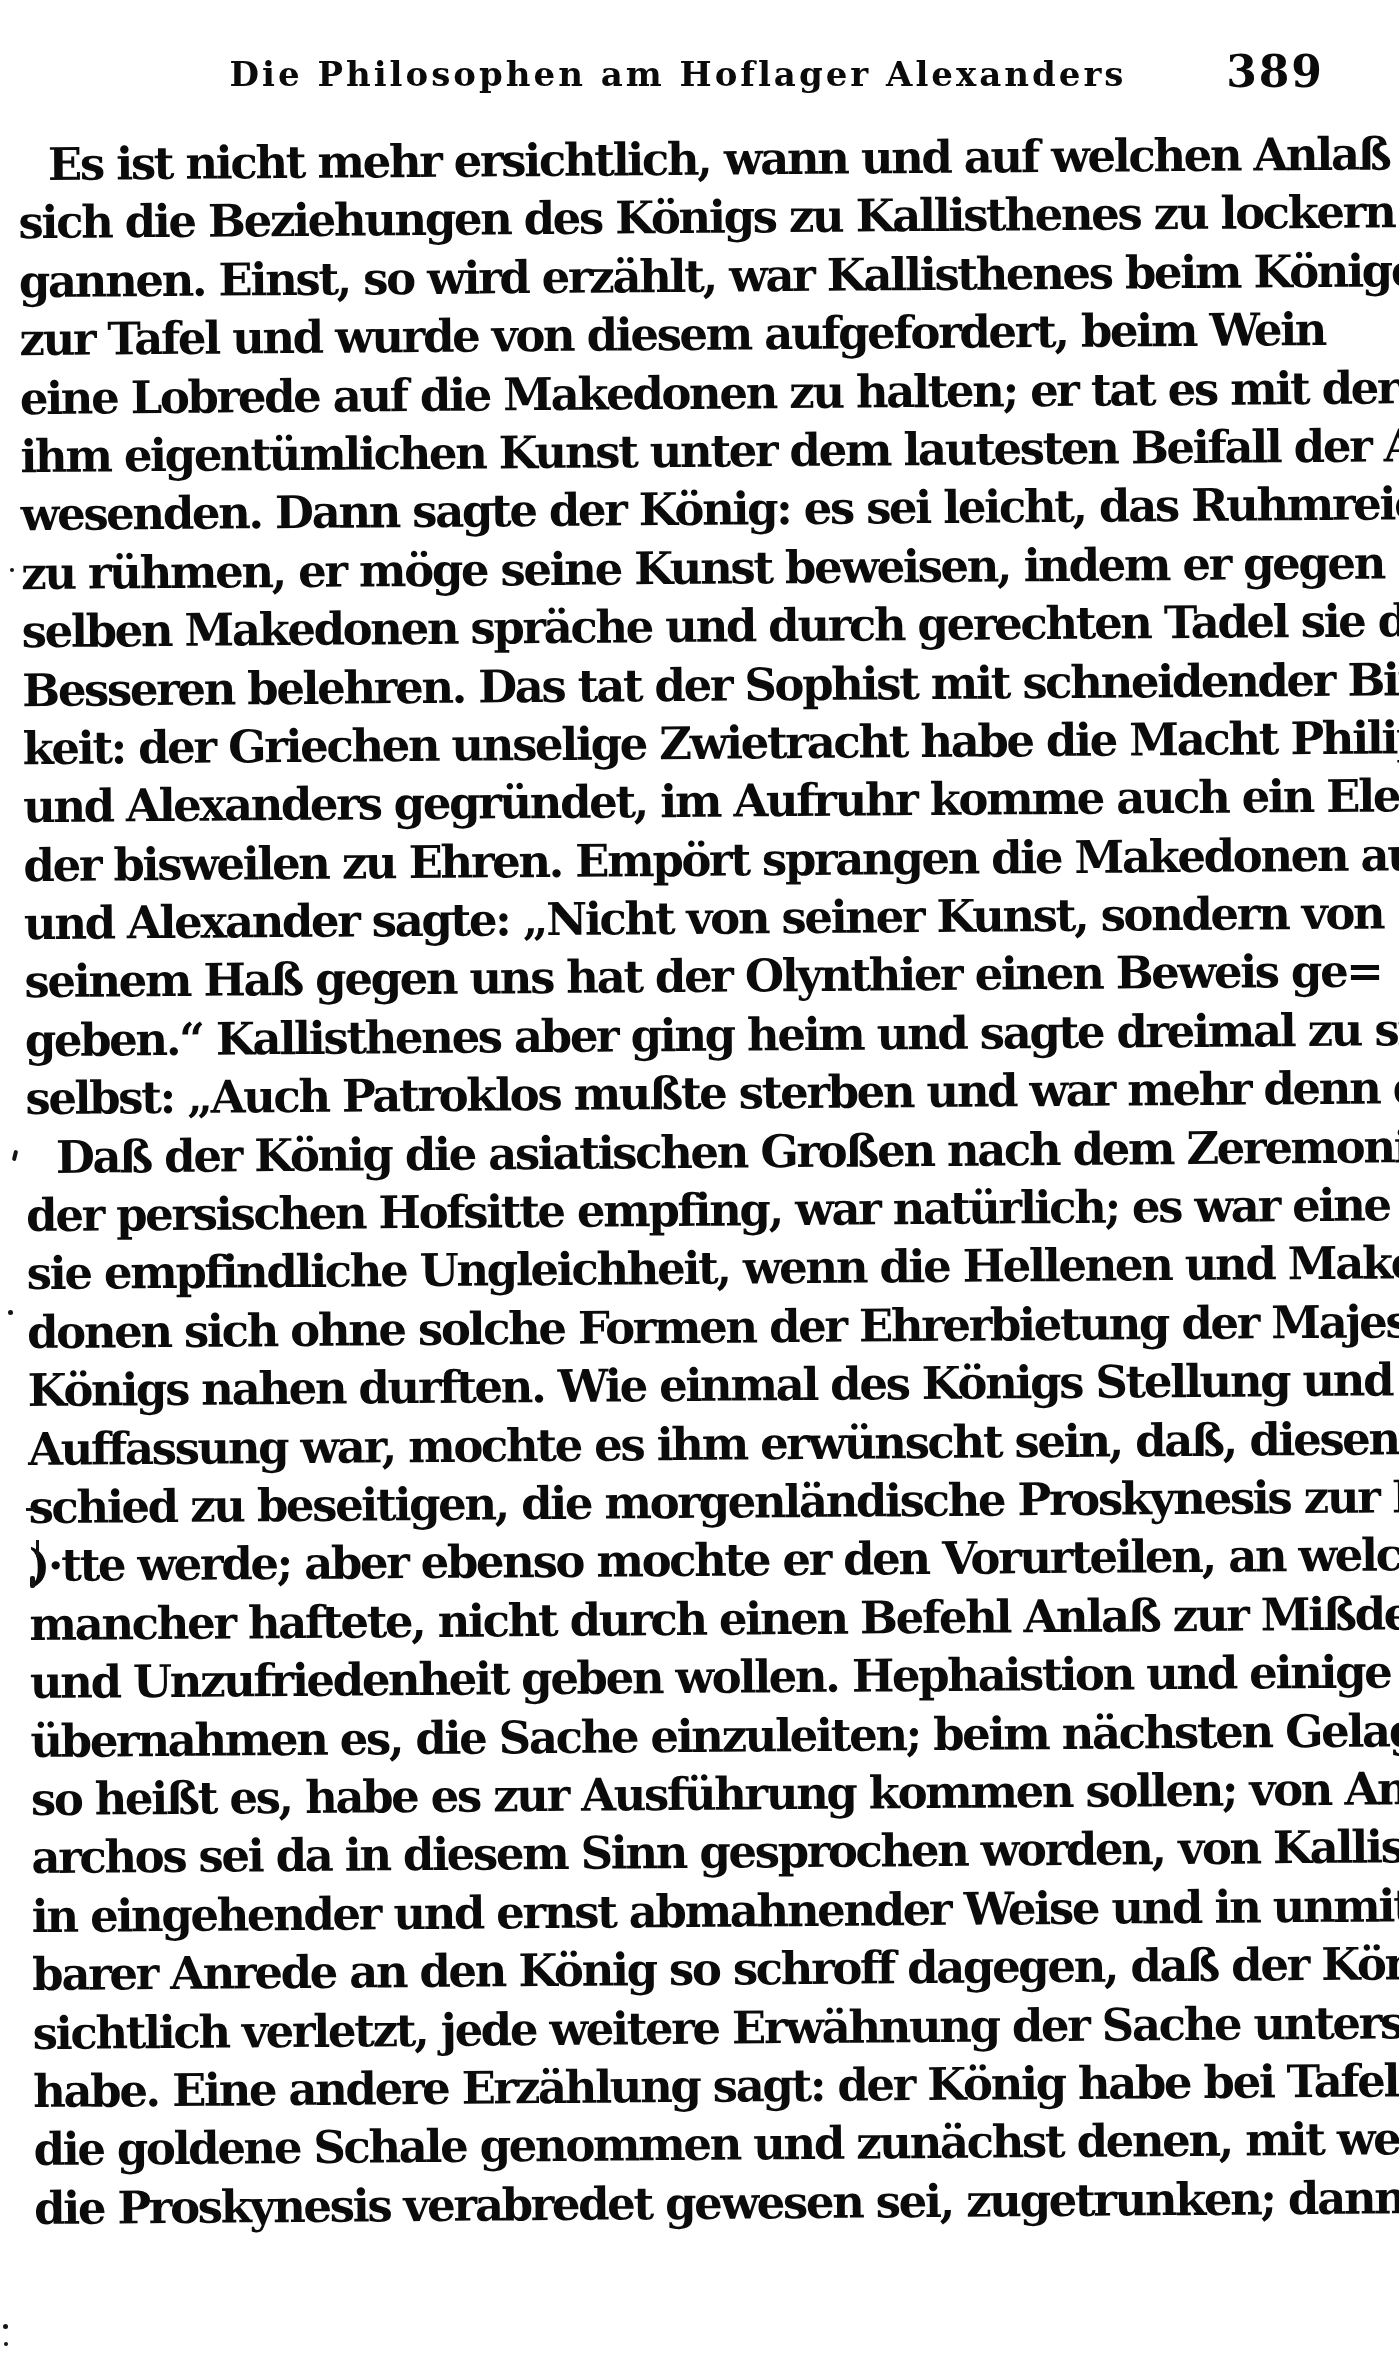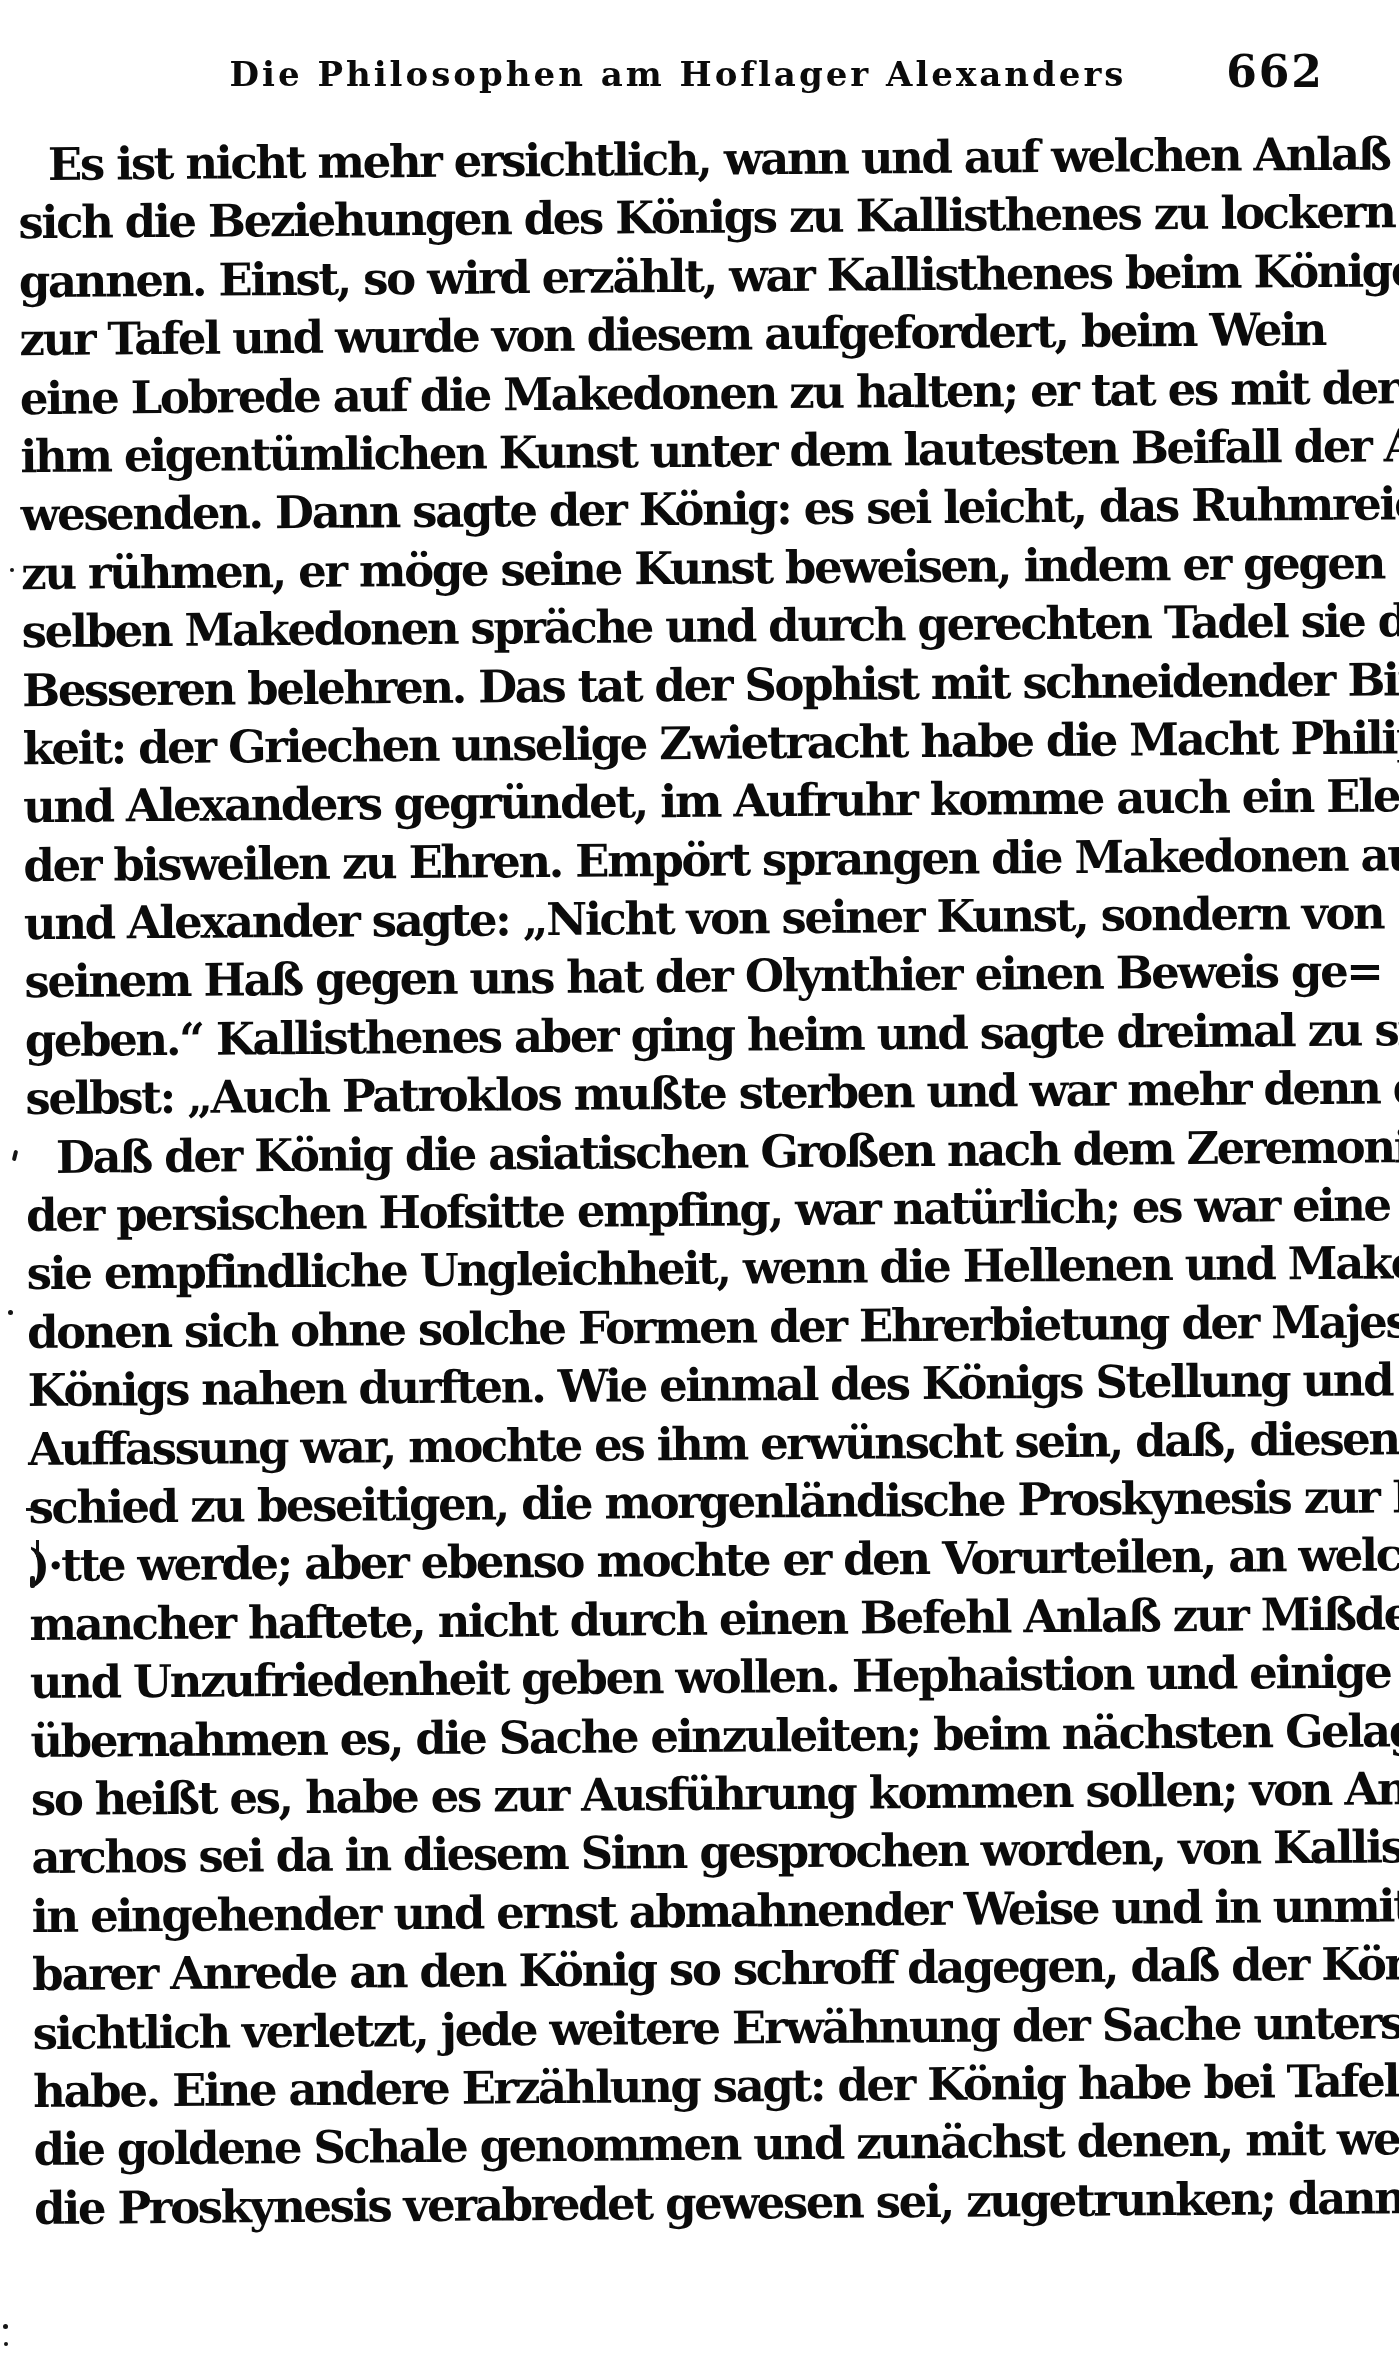--- a/index.html
+++ b/index.html
@@ -63,21 +63,21 @@
     background: #151515;
   }
 </style>
 </head>
 <body>
 
 <div class="page">
 
   <div class="header">
     <div class="running-title">Die Philosophen am Hoflager Alexanders</div>
-    <div class="page-number">662</div>
+    <div class="page-number">389</div>
   </div>
 
   <div class="text-block">
     <div class="line indent">Es ist nicht mehr ersichtlich, wann und auf welchen Anlaß</div>
     <div class="line">sich die Beziehungen des Königs zu Kallisthenes zu lockern be=</div>
     <div class="line">gannen. Einst, so wird erzählt, war Kallisthenes beim Könige</div>
     <div class="line">zur Tafel und wurde von diesem aufgefordert, beim Wein</div>
     <div class="line">eine Lobrede auf die Makedonen zu halten; er tat es mit der</div>
     <div class="line">ihm eigentümlichen Kunst unter dem lautesten Beifall der An=</div>
     <div class="line">wesenden. Dann sagte der König: es sei leicht, das Ruhmreiche</div>

